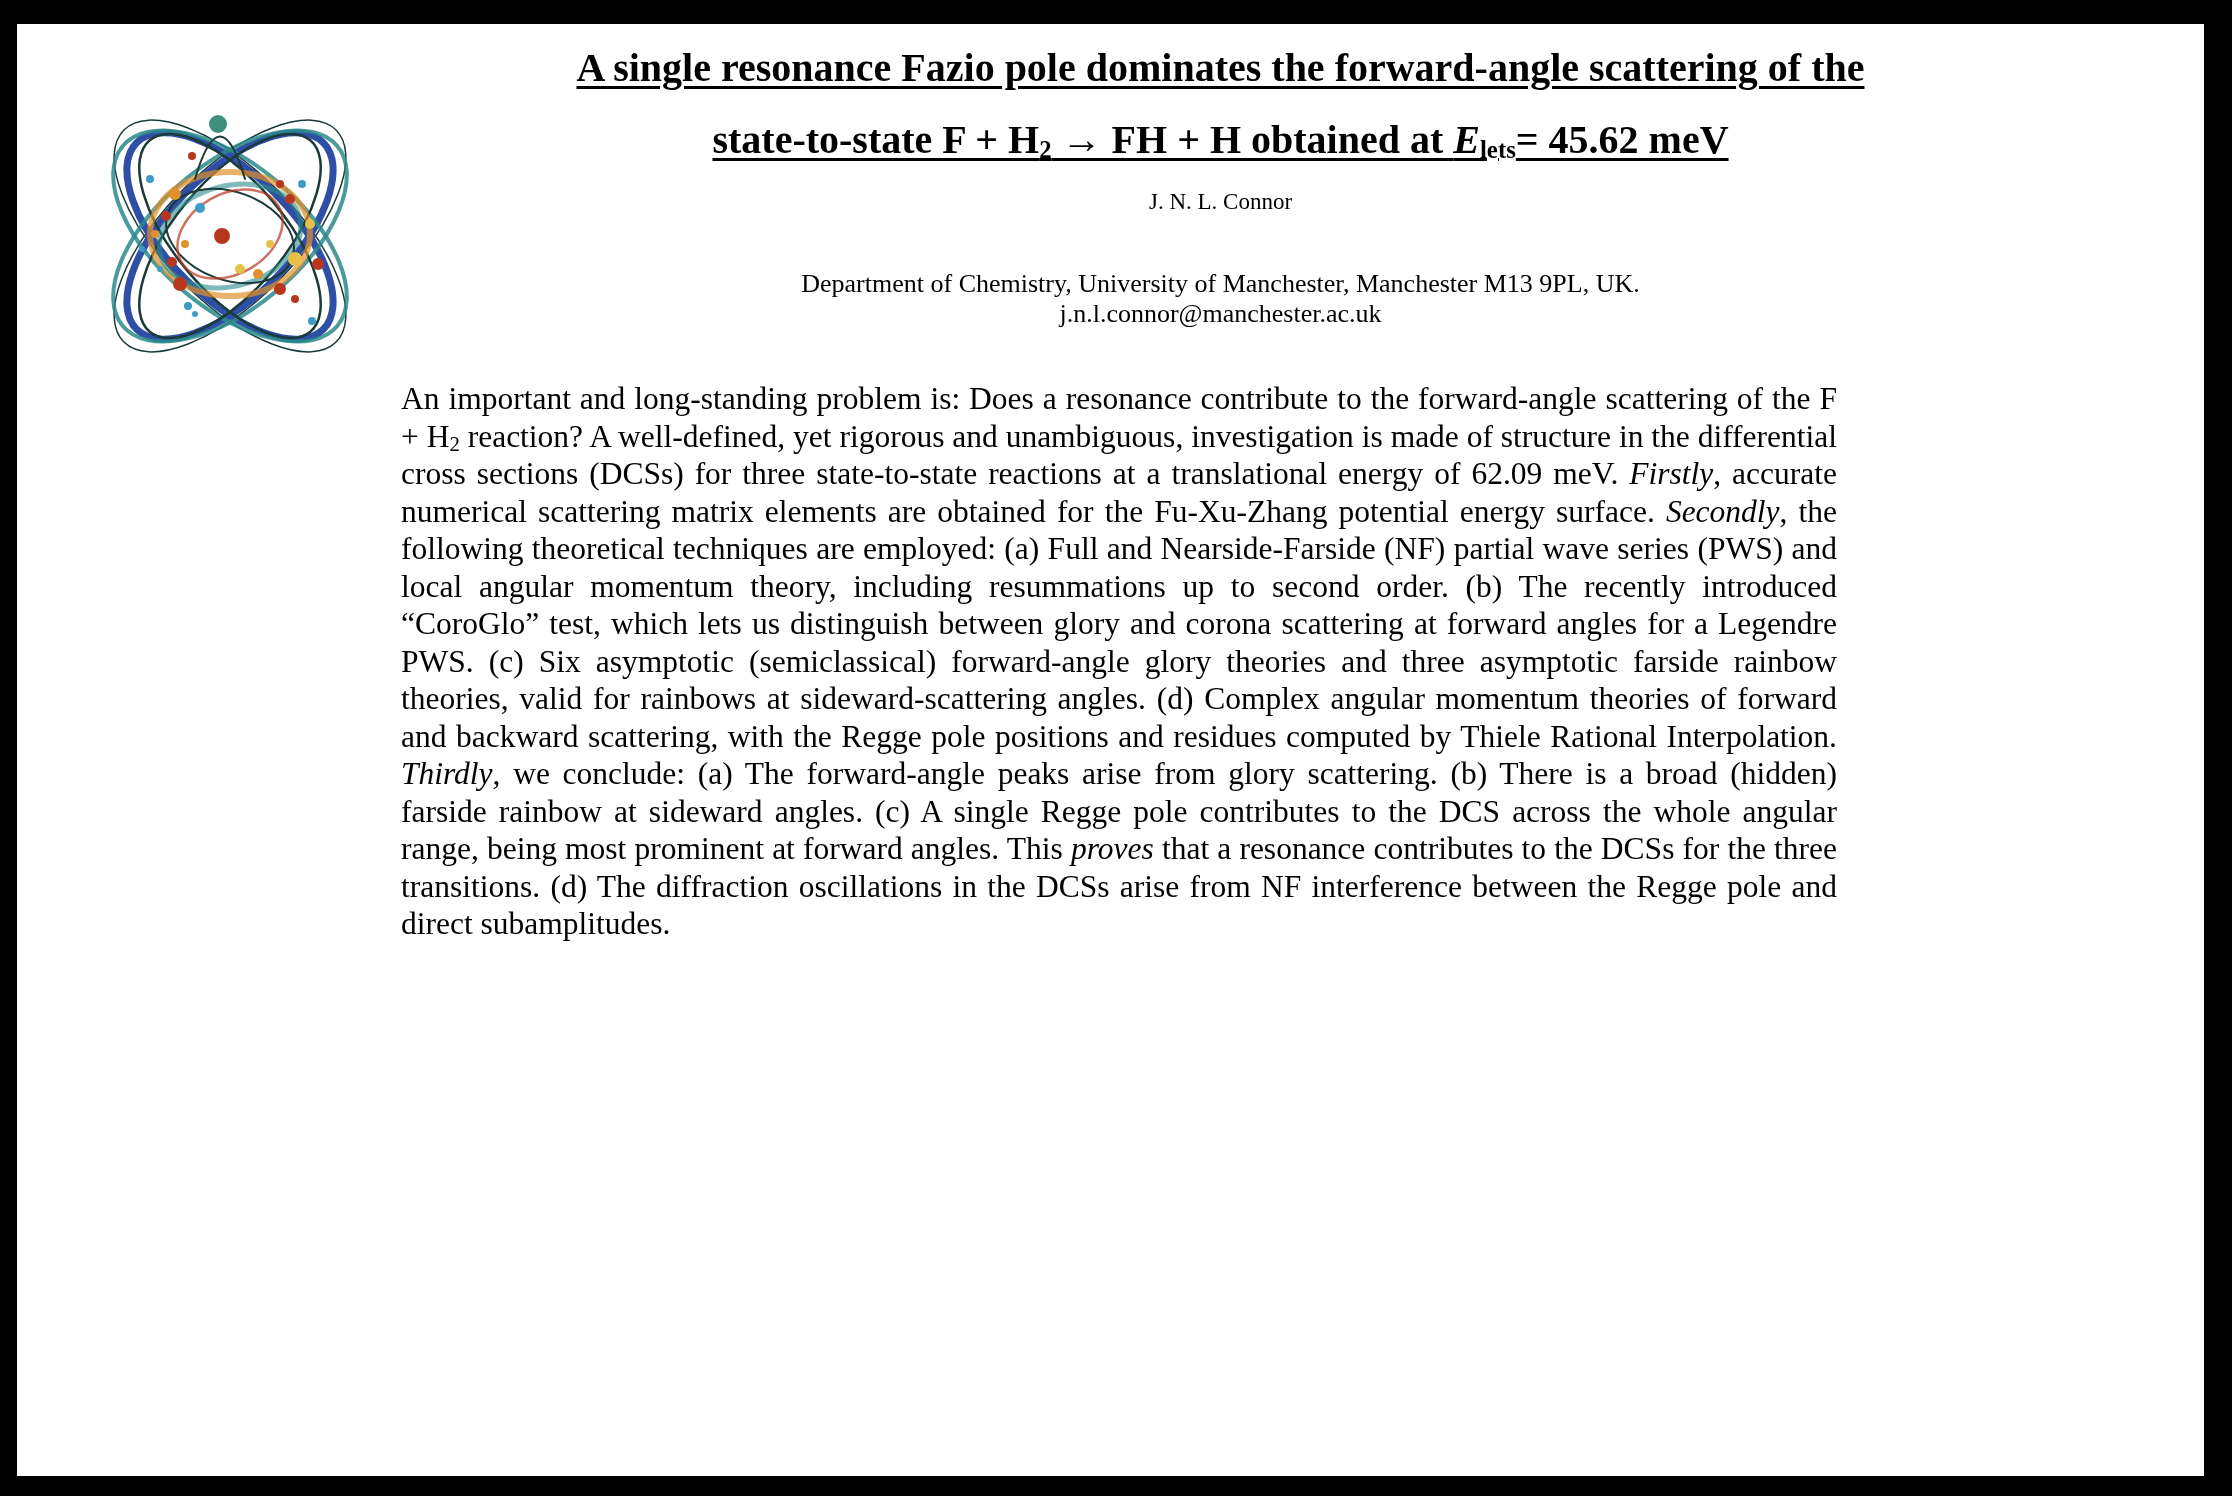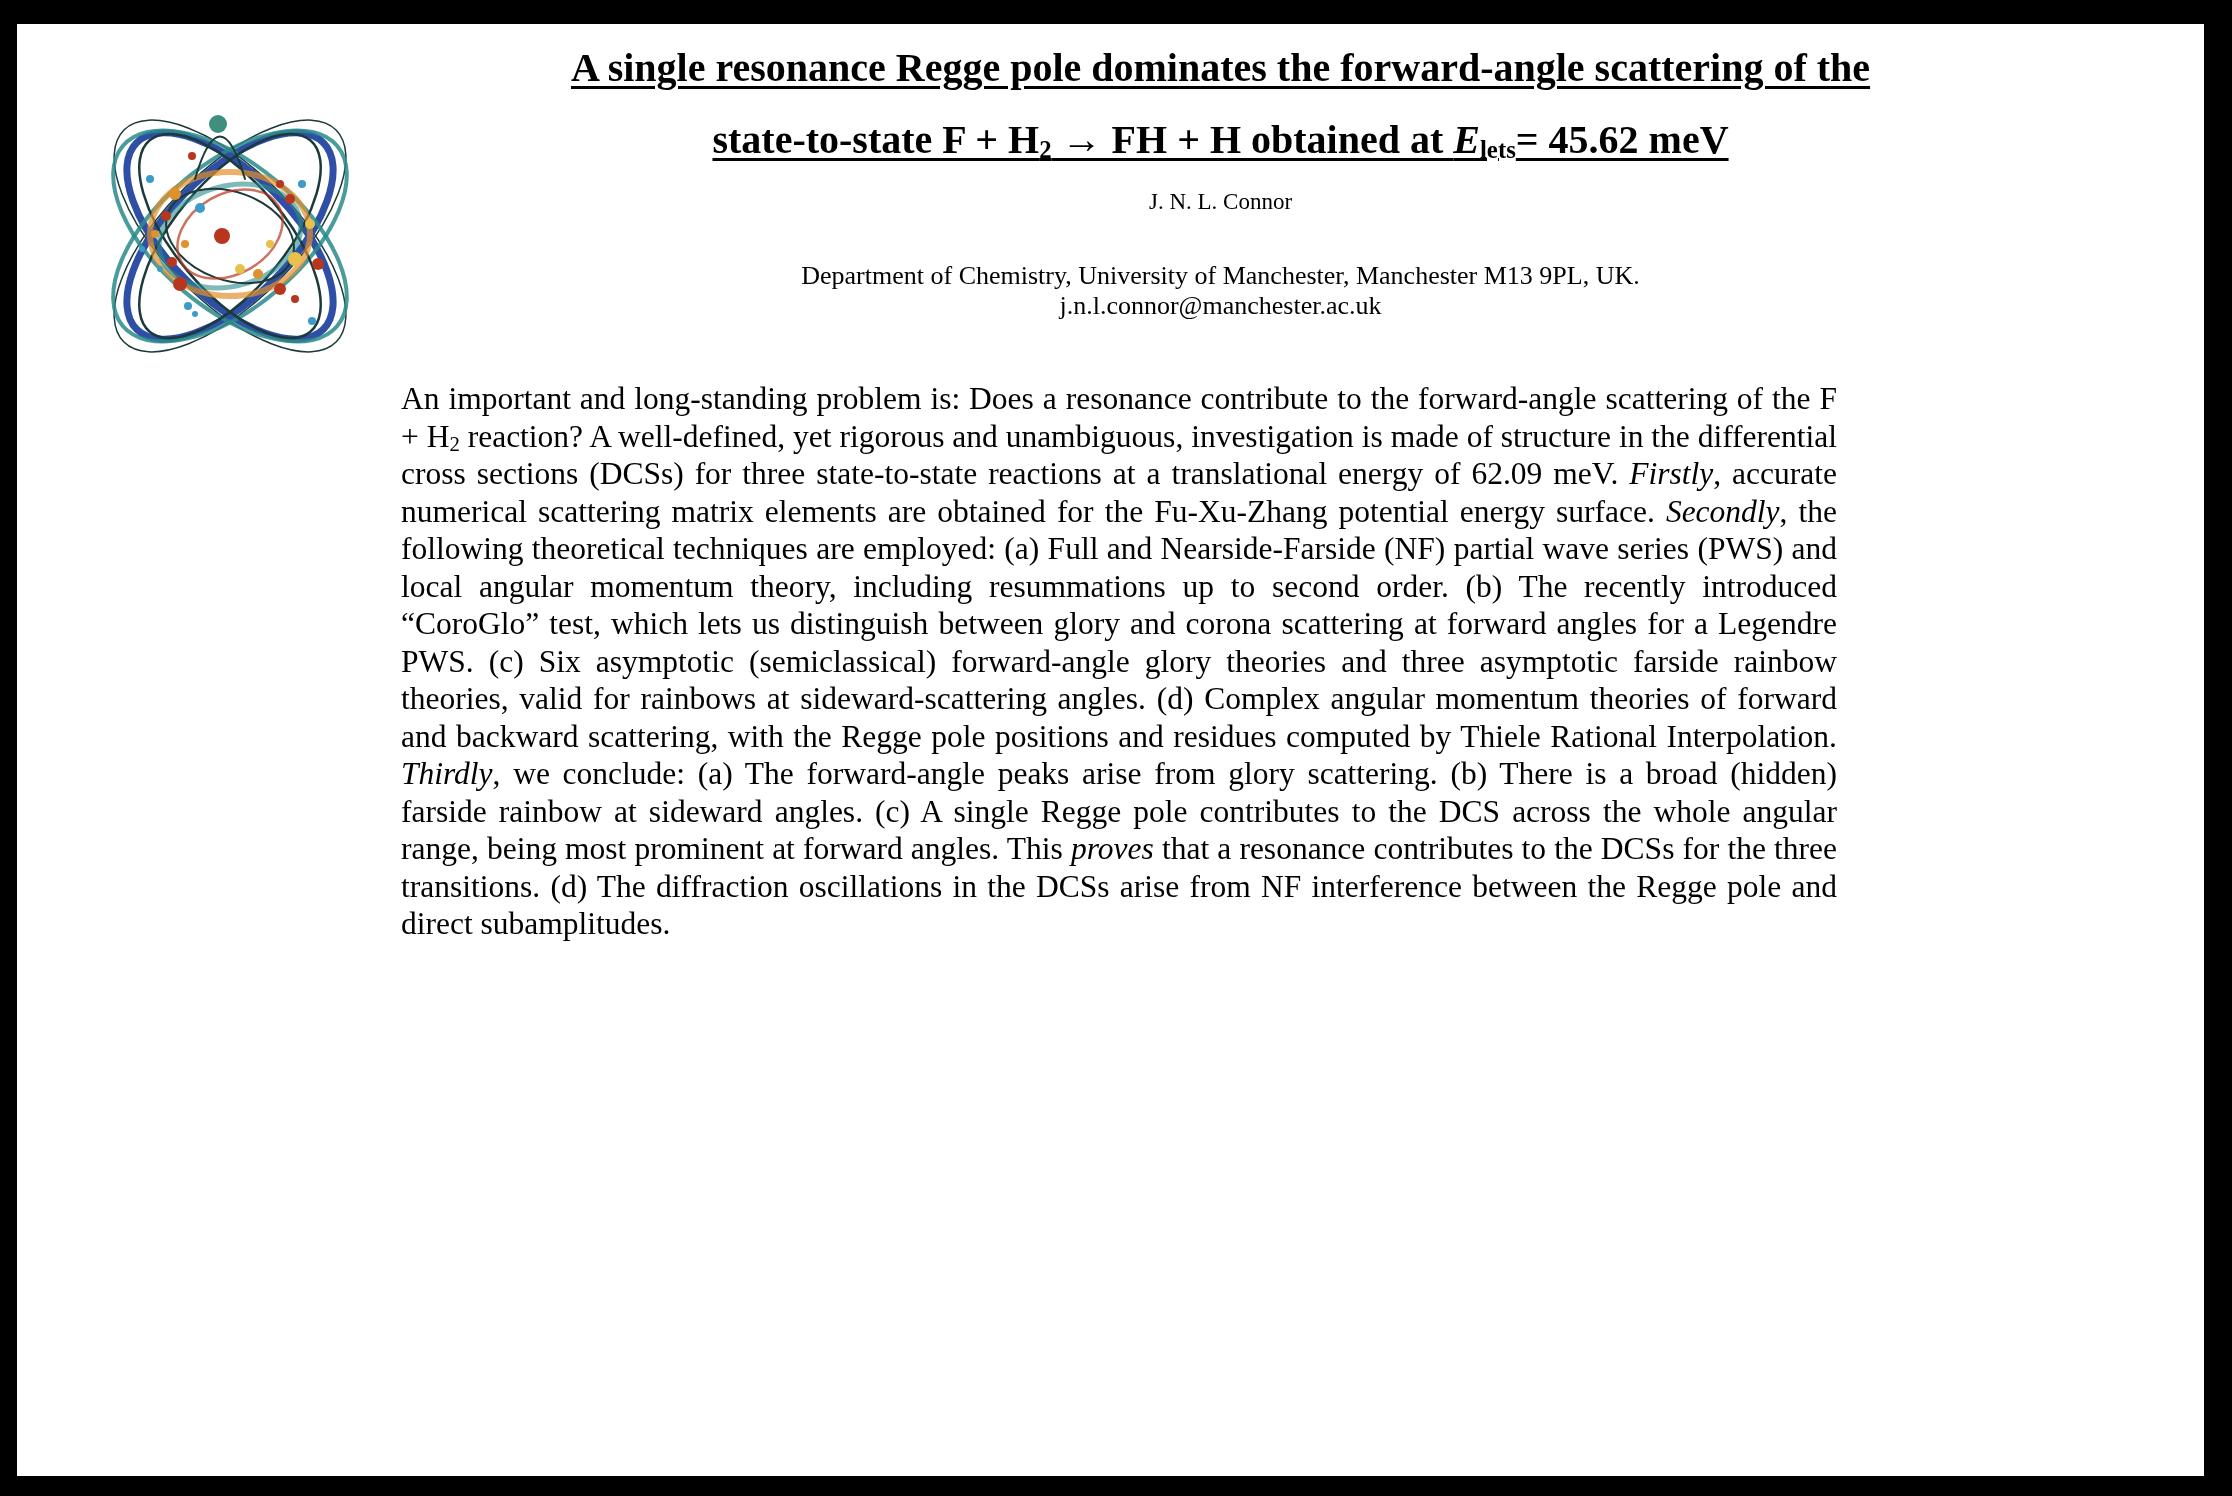--- a/index.html
+++ b/index.html
@@ -66,21 +66,21 @@
     text-align: center;
     font-size: 23px;
     line-height: 36px;
   }
   .affil {
     position: absolute;
     left: 0;
     width: 2187px;
     padding-left: 220px;
     box-sizing: border-box;
-    top: 237px;
+    top: 245px;
     text-align: center;
     font-size: 26px;
     line-height: 30px;
   }
   .affil div { display: block; }
   .abstract {
     position: absolute;
     left: 384px;
     top: 356px;
     width: 1436px;
@@ -161,21 +161,21 @@
         <circle cx="105" cy="160" r="4" fill="#e0902c"></circle>
         <circle cx="190" cy="160" r="4" fill="#e8c14a"></circle>
         <circle cx="160" cy="185" r="5" fill="#e8c14a"></circle>
         <circle cx="75" cy="150" r="4" fill="#e0902c"></circle>
         <circle cx="62" cy="165" r="3" fill="#3c9bc7"></circle>
       </g>
     </svg>
   </div>
 
   <div class="title">
-    <span class="title-line"><span class="u">A single resonance Regge pole dominates the forward-angle scattering of the</span></span>
+    <span class="title-line"><span class="u">A single resonance Fazio pole dominates the forward-angle scattering of the</span></span>
     <span class="title-line"><span class="u"><span>state-to-state F + H</span><sub>2</sub><span> → FH + H obtained at </span><i>E</i><sub>lets</sub><span>= 45.62 meV</span></span></span>
   </div>
 
   <div class="author">J. N. L. Connor</div>
 
   <div class="affil">
     <div>Department of Chemistry, University of Manchester, Manchester M13 9PL, UK.</div>
     <div>j.n.l.connor@manchester.ac.uk</div>
   </div>
 

